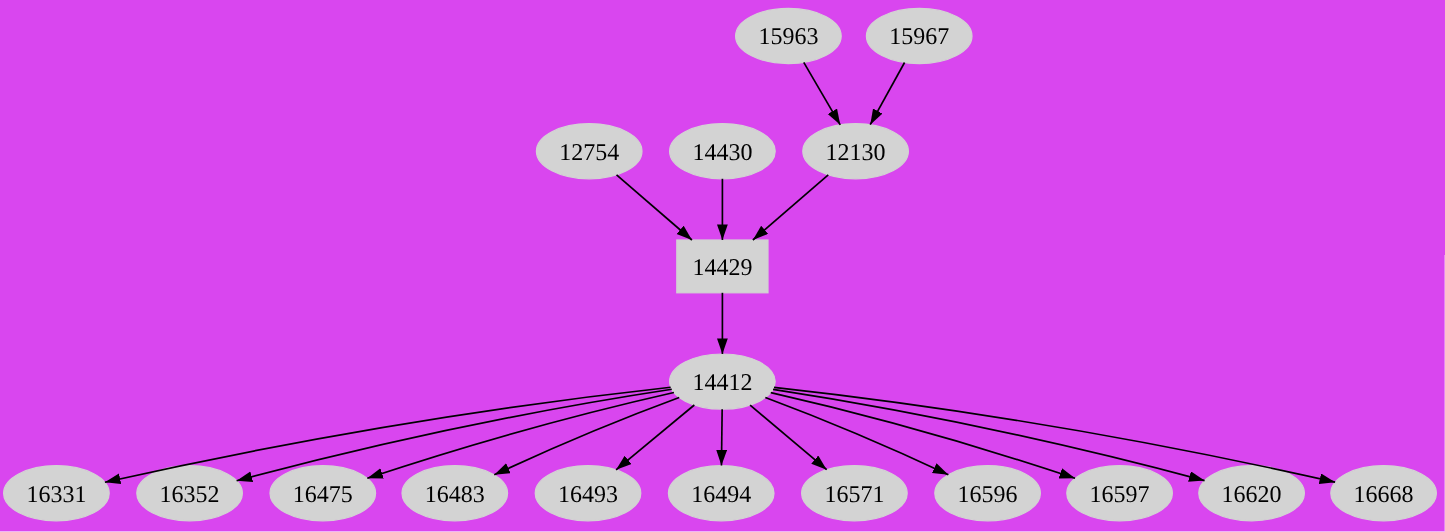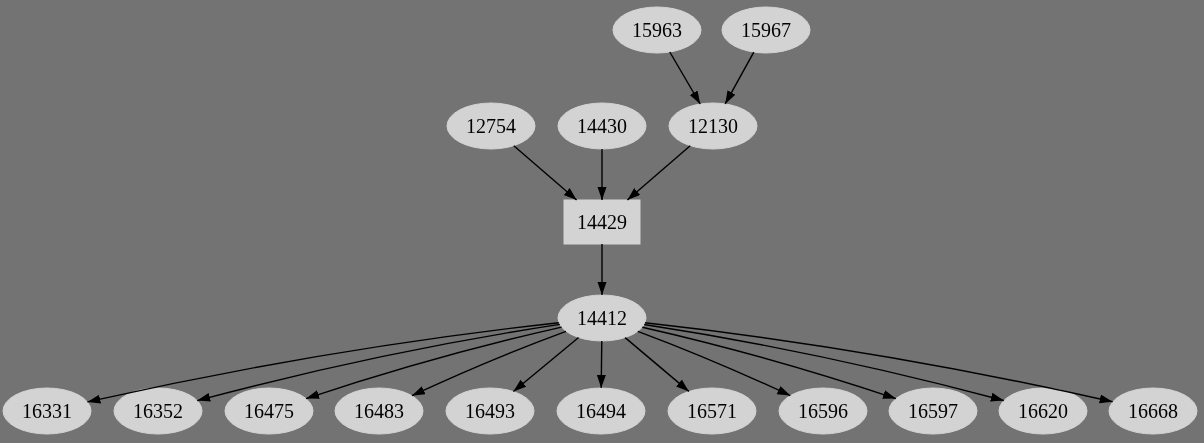--- a/index.html
+++ b/index.html
@@ -17,21 +17,21 @@
     display: block;
   }
   .node-label {
     font-family: "Liberation Serif", "DejaVu Serif", serif;
     font-size: 20px;
   }
 </style>
 </head>
 <body>
 
-<div class="canvas-wrap" style="background: #737373;">
+<div class="canvas-wrap" style="background: #d946ef;">
   <svg width="1204" height="443" viewBox="0 0 1204 443" xmlns="http://www.w3.org/2000/svg">
     <defs>
       <marker id="arrowhead" markerUnits="userSpaceOnUse" markerWidth="14" markerHeight="10" refX="13" refY="4.5" orient="auto">
         <path d="M0,0 L13,4.5 L0,9 z" fill="#000000"></path>
       </marker>
     </defs>
     <g>
         <ellipse cx="657" cy="30" rx="44" ry="23" fill="#d3d3d3" stroke="#d3d3d3"></ellipse>
         <text x="657" y="30" text-anchor="middle" dy="0.35em" fill="#000000" class="node-label">15963</text>
         <ellipse cx="766" cy="30" rx="44" ry="23" fill="#d3d3d3" stroke="#d3d3d3"></ellipse>

